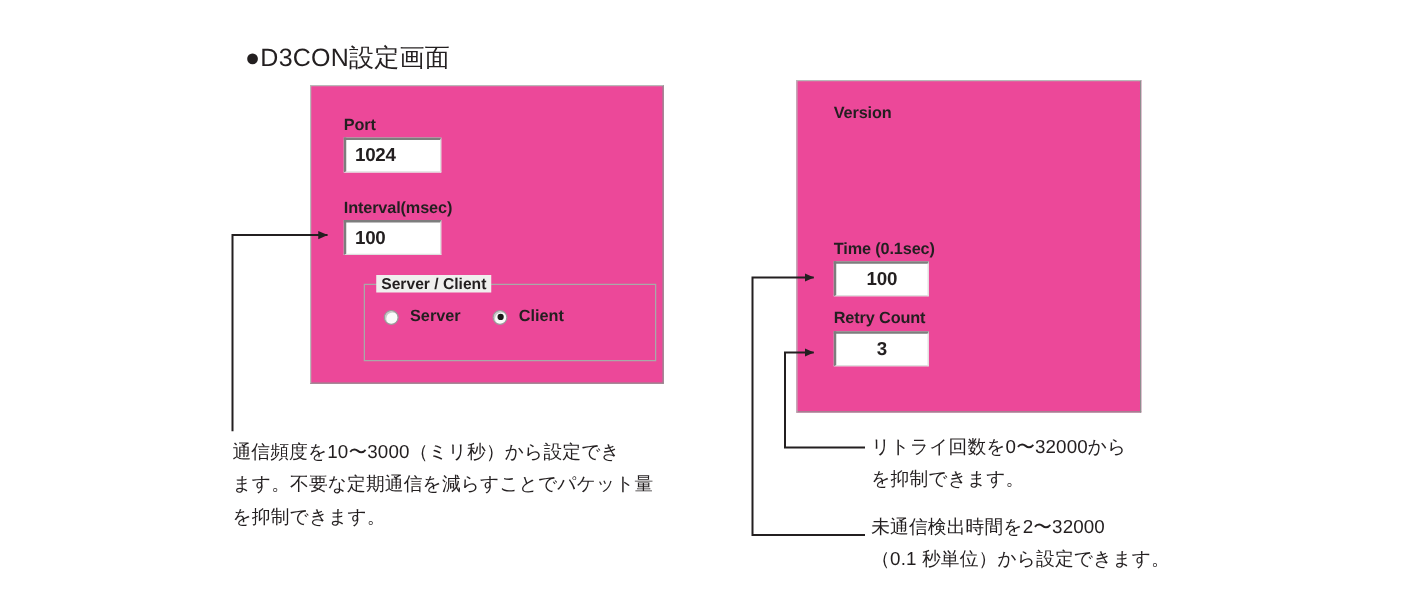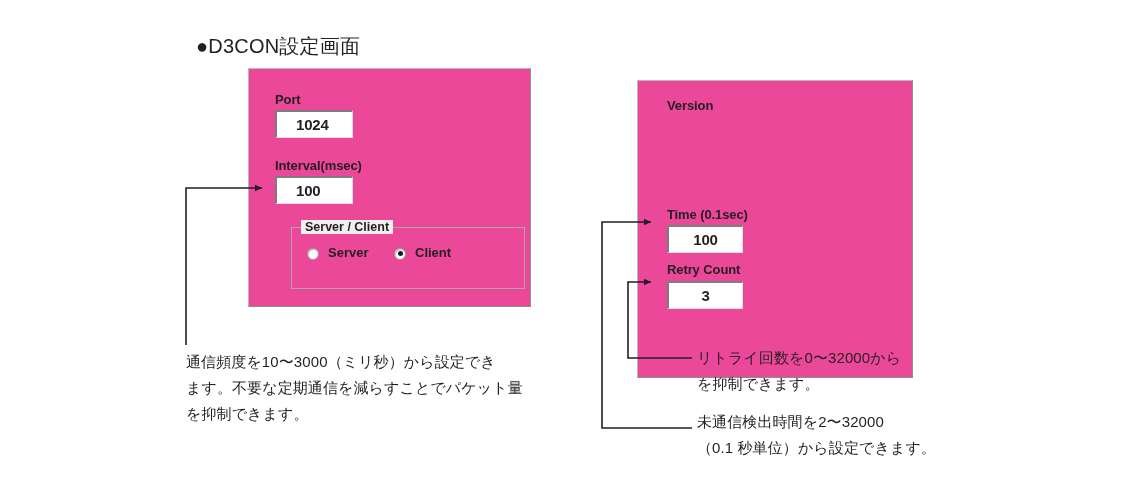--- a/index.html
+++ b/index.html
@@ -31,21 +31,21 @@
   
   .panel {
     position: absolute;
     background: #ec4899;
     border: 1px solid #b9b9b9;
     border-right-color: #8e8e8e;
     border-bottom-color: #8e8e8e;
     box-sizing: border-box;
   }
   #panel-left  { left: 248px; top: 68px; width: 283px; height: 239px; }
-  #panel-right { left: 637px; top: 80px; width: 276px; height: 298px; }
+  #panel-right { left: 637px; top: 64px; width: 276px; height: 266px; }
 
   
   .field-label {
     position: absolute;
     font-size: 13px;
     font-weight: 700;
     white-space: nowrap;
     color: #231f20;
     letter-spacing: -0.1px;
   }
@@ -59,21 +59,21 @@
     border-left: 2px solid #7d7d7d;
     border-right: 1px solid #dfdfdf;
     border-bottom: 1px solid #dfdfdf;
     font-size: 15px;
     font-weight: 700;
     color: #231f20;
     display: flex;
     align-items: center;
     letter-spacing: -0.2px;
   }
-  .textfield.align-left   { justify-content: flex-start; padding-left: 19px; }
+  .textfield.align-left   { justify-content: flex-start; padding-left: 7px; }
   .textfield.align-center { justify-content: center; }
   .textfield.readonly     { background: #f0efee; }
 
   
   .groupbox {
     position: absolute;
     box-sizing: border-box;
     border: 1px solid #a9a9a9;
   }
   .groupbox-legend {

